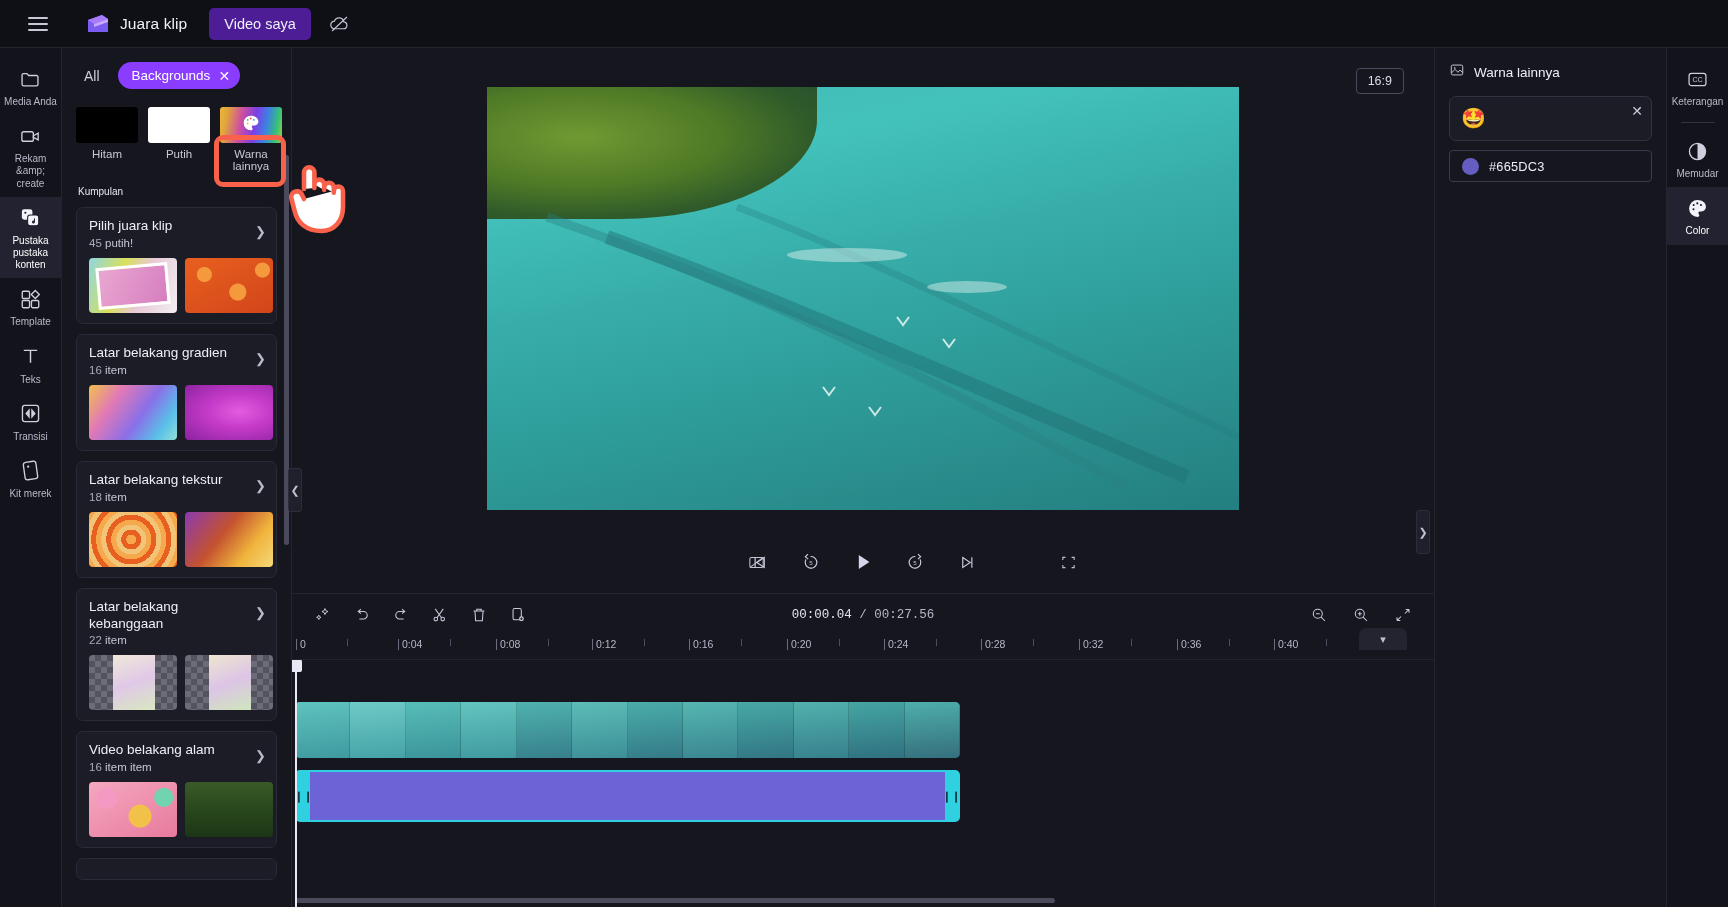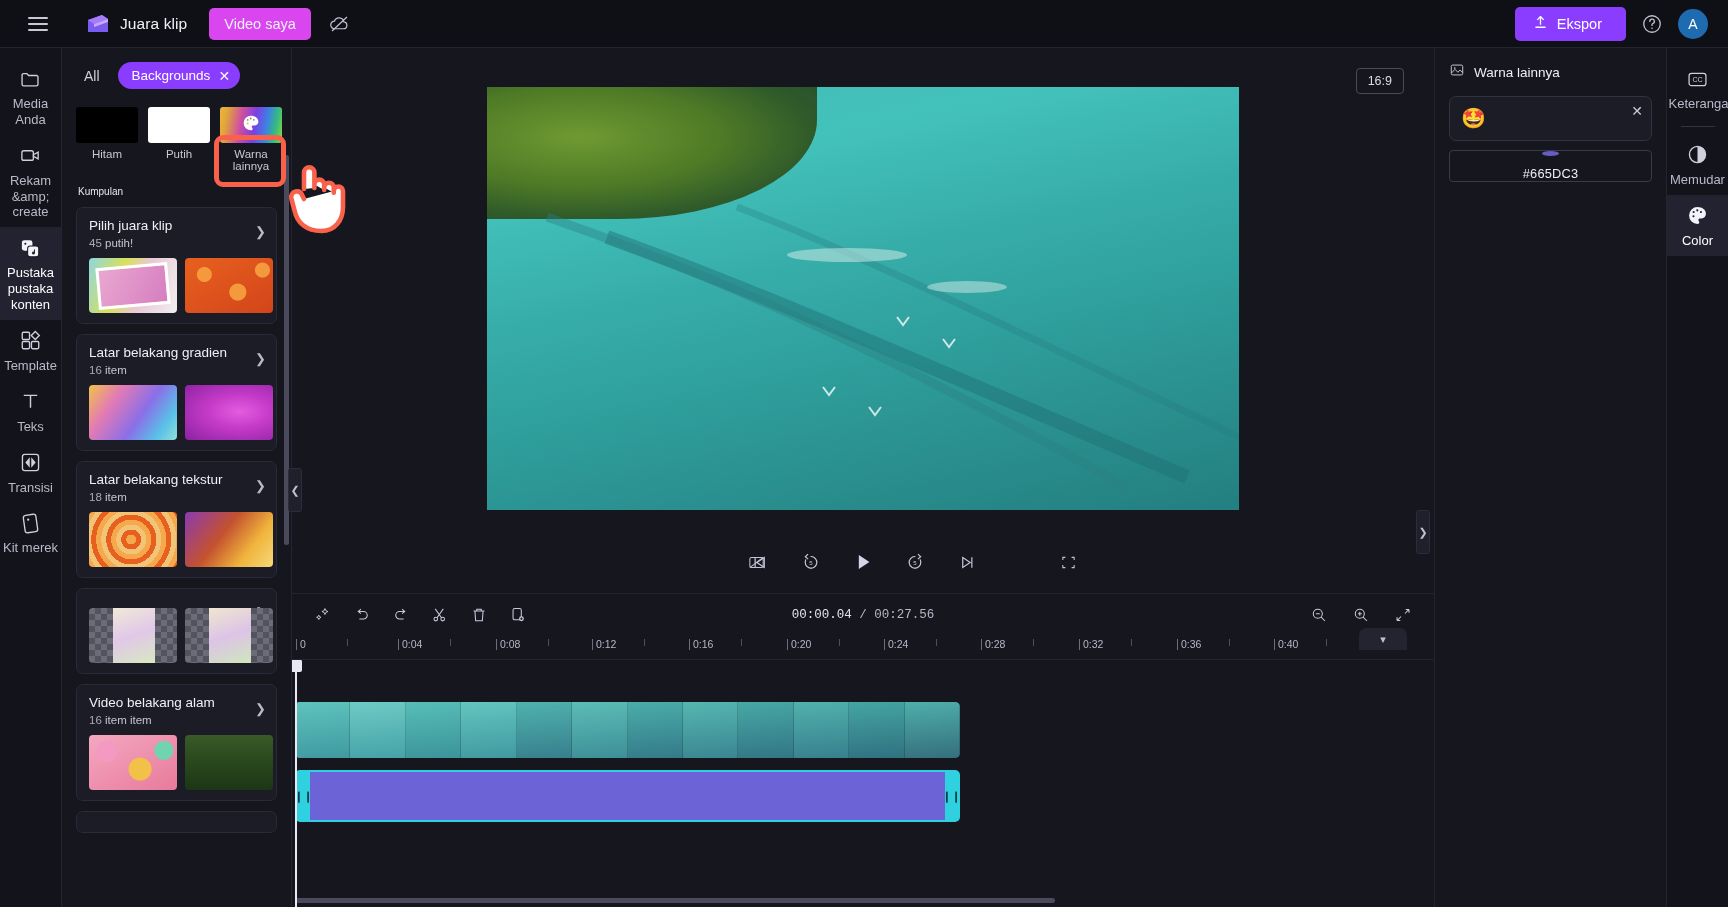--- a/index.html
+++ b/index.html
@@ -20,21 +20,21 @@
     padding: 0 12px;
     border-bottom: 1px solid #24242f;
   }
   .hamburger { width: 34px; height: 34px; display: flex; flex-direction: column; justify-content: center; align-items: center; gap: 4px; cursor: pointer; border-radius: 4px; margin-left: 9px;}
   .hamburger span { display: block; width: 20px; height: 2px; background: #c9c9d6; border-radius: 1px; }
   .brand { display: flex; align-items: center; gap: 9px; margin-left: 30px; }
   .brand-logo { width: 26px; height: 22px; position: relative; }
   .brand-title { font-size: 15.5px; color: #f0f0f7; letter-spacing: .1px;}
   .myvideo-btn {
     margin-left: 22px; height: 32px; padding: 0 15px;
-    background: #d946ef; border-radius: 5px;
+    background: #4c1d95; border-radius: 5px;
     display: flex; align-items: center; font-size: 14.5px; color: #f0f0f7;
     cursor: pointer;
   }
   .cloudoff { margin-left: 14px; width: 30px; height: 30px; display: flex; align-items: center; justify-content: center; cursor: pointer;}
   .topbar-right { margin-left: auto; display: flex; align-items: center; gap: 13px; padding-right: 8px;}
   .export-btn {
     display: flex; align-items: center; gap: 9px;
     background: #8b3dff; border: none; border-radius: 5px;
     height: 34px; padding: 0 24px 0 18px; color: #fff; font-size: 14.5px;
     cursor: pointer; font-family: inherit;
@@ -53,21 +53,21 @@
   .rail {
     width: 62px; flex: 0 0 62px; background: #13131b;
     display: flex; flex-direction: column; align-items: center;
     padding-top: 10px; border-right: 1px solid #24242f;
   }
   .rail-item {
     width: 62px; padding: 9px 2px 7px; display: flex; flex-direction: column;
     align-items: center; gap: 5px; cursor: pointer;
   }
   .rail-item.active { background: #222230; }
-  .rail-label { font-size: 13px; color: #b9b9c9; text-align: center; line-height: 1.22; width: 58px; }
+  .rail-label { font-size: 10px; color: #b9b9c9; text-align: center; line-height: 1.22; width: 58px; }
   .rail-item.active .rail-label { color: #fff; }
   .rail-icon { width: 24px; height: 24px; display: flex; align-items: center; justify-content: center; }
 
   
   .panel { width: 230px; flex: 0 0 230px; background: #16161e; position: relative; display: flex; flex-direction: column; border-right: 1px solid #24242f;}
   .panel-chips { display: flex; align-items: center; gap: 10px; padding: 14px 14px 8px 14px; }
   .chip-all { font-size: 14px; color: #cfcfdd; padding: 4px 8px; cursor: pointer; }
   .chip-active {
     background: #8b3dff; color: #fff; font-size: 13.5px;
     border-radius: 14px; height: 27px; padding: 0 10px 0 14px;
@@ -204,21 +204,21 @@
   .tipbox {
     margin: 14px 14px 0; background: #1c1c26; border: 1px solid #33333f;
     border-radius: 7px; padding: 11px 10px 12px 11px; display: flex; gap: 9px; position: relative;
   }
   .tip-emoji { font-size: 20px; line-height: 1; flex: 0 0 auto;}
   .tip-text { font-size: 12.3px; color: #d8d8e6; line-height: 1.52; padding-right: 14px;}
   .tip-close { position: absolute; right: 8px; top: 7px; color: #c9c9dc; font-size: 14px; cursor: pointer; line-height: 1;}
   .rp-section-label { font-size: 13.5px; color: #eeeef7; padding: 18px 14px 0; }
   .color-field {
     margin: 9px 14px 0; height: 32px; border: 1px solid #3a3a4a; border-radius: 4px;
-    display: flex; align-items: center; gap: 10px; padding: 0 12px; cursor: pointer; flex-direction: column;
+    display: flex; align-items: center; gap: 10px; padding: 0 12px; cursor: pointer;
   }
   .color-dot { width: 17px; height: 17px; border-radius: 50%; }
   .color-hex { font-size: 12.8px; color: #eeeef7; letter-spacing: .2px;}
 
   
   .rrail { width: 62px; flex: 0 0 62px; background: #13131b; border-left: 1px solid #24242f; padding-top: 10px; display:flex; flex-direction:column; align-items:center;}
   .rrail-sep { width: 34px; height: 1px; background: #33333f; margin: 7px 0; }
 
   
   .hl-ring {
@@ -249,40 +249,20 @@
       <span class="brand-title">Juara klip</span>
     </div>
     <div class="myvideo-btn">
       <span>Video saya</span>
     </div>
     <div class="cloudoff">
       <svg width="21" height="21" viewBox="0 0 24 24" fill="none" stroke="#c3c3d4" stroke-width="1.4">
         <path d="M6.5 18h10a4 4 0 0 0 .4-7.97A5.5 5.5 0 0 0 6.3 9.2 3.9 3.9 0 0 0 6.5 18z"></path>
         <line x1="3.5" y1="20.5" x2="20.5" y2="4.5" stroke-width="1.4"></line>
       </svg>
-    </div>
-    <div class="topbar-right">
-      <button class="export-btn">
-        <span>
-          <svg width="15" height="16" viewBox="0 0 16 16" fill="none" stroke="#fff" stroke-width="1.4">
-            <path d="M8 11V2.6M8 2.2 4.6 5.7M8 2.2l3.4 3.5M2.6 13.6h10.8"></path>
-          </svg>
-        </span>
-        <span>Ekspor</span>
-      </button>
-      <div class="help-btn">
-        <svg width="22" height="22" viewBox="0 0 24 24" fill="none" stroke="#c3c3d4" stroke-width="1.4">
-          <circle cx="12" cy="12" r="9"></circle>
-          <path d="M9.6 9.2a2.5 2.5 0 1 1 3.3 2.4c-.6.25-.9.8-.9 1.5v.4" stroke-linecap="round"></path>
-          <circle cx="12" cy="16.6" r=".9" fill="#c3c3d4" stroke="none"></circle>
-        </svg>
-      </div>
-      <div class="avatar">
-        <span>A</span>
-      </div>
     </div>
   </div>
 
   <div class="body">
 
     <div class="rail">
 
       <div class="rail-item">
         <span class="rail-icon">
           <svg width="23" height="23" viewBox="0 0 24 24" fill="none" stroke="#cfcfdd" stroke-width="1.4">
@@ -440,20 +420,27 @@
             </div>
           </div>
           <span class="coll-chev">❯</span>
           <div class="coll-thumbs">
             <div class="thumb" style="background:repeating-radial-gradient(circle at 48% 50%,#f6a84c 0 5px,#e8601f 5px 10px,#f2c477 10px 15px)"></div>
             <div class="thumb" style="background:linear-gradient(128deg,#8b3ab0 0%,#c4522f 42%,#f0b43c 72%,#f6d97a 100%)"></div>
           </div>
         </div>
 
         <div class="coll-card">
+          <div class="coll-head">
+            <div class="coll-name">Latar belakang kebanggaan</div>
+            <div class="coll-count">
+              <span>22</span>
+              <b>item</b>
+            </div>
+          </div>
           <span class="coll-chev">❯</span>
           <div class="coll-thumbs">
             <div class="thumb checker">
               <div style="position:absolute;left:24px;top:0;width:42px;height:100%;background:linear-gradient(160deg,#f0e9d8,#e0c8e8,#d8e8c0);"></div>
             </div>
             <div class="thumb checker">
               <div style="position:absolute;left:24px;top:0;width:42px;height:100%;background:linear-gradient(160deg,#efe6d0,#dcc4e6,#cfe6bc);"></div>
             </div>
           </div>
         </div>

